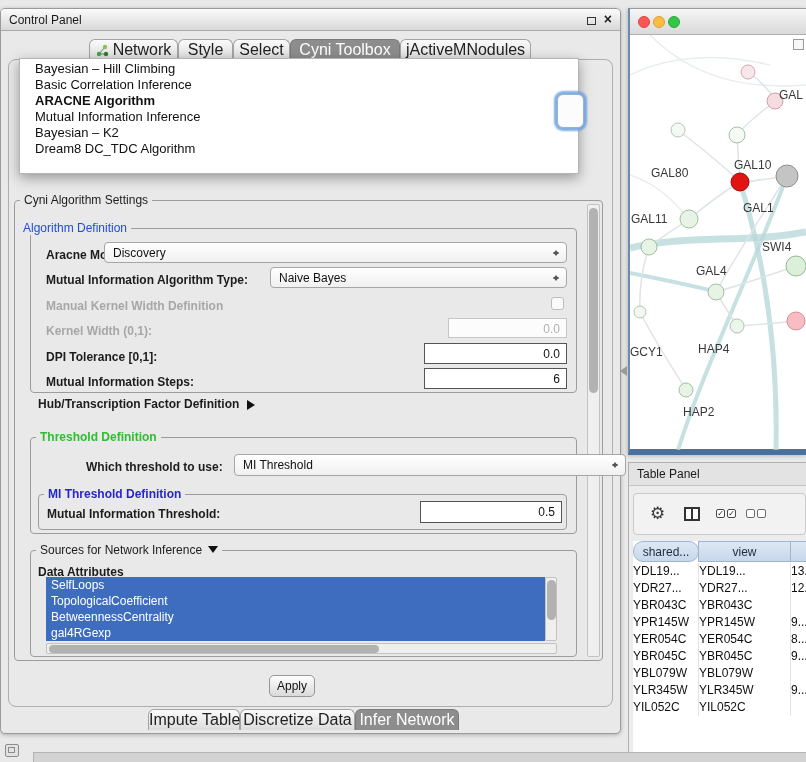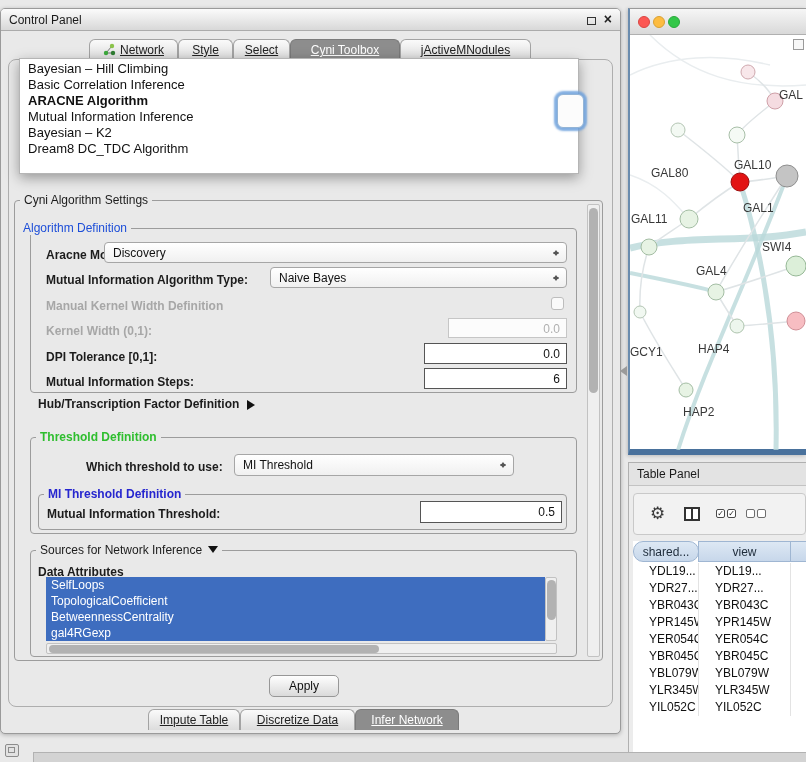--- a/index.html
+++ b/index.html
@@ -16,32 +16,32 @@
         border:1px solid #9a9a9a; border-radius:5px; box-shadow:0 1px 4px rgba(0,0,0,.25); }
   #cp .titlebar { position:absolute; left:0; top:0; width:100%; height:22px;
         background:linear-gradient(#fbfbfb,#d8d8d8); border-bottom:1px solid #ababab; border-radius:4px 4px 0 0; }
   #cp .titlebar .title { position:absolute; left:8px; top:4px; font-size:12px; color:#1a1a1a; }
   .winbtn { position:absolute; top:5px; font-size:12px; color:#222; cursor:default; }
   .winbtn.sq { right:24px; top:8px; width:9px; height:8px; border:1px solid #333; }
   .winbtn.x { right:8px; top:3px; font-weight:bold; font-size:14px; line-height:14px; }
 
   .tab { position:absolute; height:21px; border:1px solid #a3a3a3; border-bottom:none;
          border-radius:6px 6px 0 0; background:linear-gradient(#fafafa,#dcdcdc);
-         font-size:12px; color:#222; text-align:center; line-height:20px; white-space:nowrap;text-decoration:underline; }
+         font-size:16px; color:#222; text-align:center; line-height:20px; white-space:nowrap; }
   .tab.sel { background:#8d8d8d; color:#fff; border-color:#7a7a7a; }
   .tab .ticon { vertical-align:-2px; margin-right:4px; }
 
   #cp-outline { position:absolute; left:7px; top:50px; width:605px; height:648px;
                 border:1px solid #aeaeae; border-radius:8px; }
 
   
   #algo-popup { position:absolute; left:18px; top:49px; width:560px; height:116px; background:#fff;
                 border:1px solid #b5b5b5; box-shadow:0 4px 12px rgba(0,0,0,.35); z-index:50; padding-top:2px; }
   #algo-popup .hint { text-align:center; color:#b3b3b3; font-size:13px; height:16px; line-height:16px; }
-  .menu-item { font-size:13px; line-height:16px; height:16px; padding-left:8px; color:#111; white-space:nowrap; }
+  .menu-item { font-size:13px; line-height:16px; height:16px; padding-left:15px; color:#111; white-space:nowrap; }
   .menu-item.sel { font-weight:bold; }
 
   #focus-btn { position:absolute; left:556px; top:85px; width:27px; height:34px; border-radius:6px;
                background:#fcfcfc; border:1px solid #93b4d6; box-shadow:0 0 2px 3px rgba(108,160,220,.85); z-index:60; }
 
   
   .combo { position:absolute; height:21px; background:linear-gradient(#ffffff,#f0f0f0);
            border:1px solid #a6a6a6; border-radius:4px; font-size:12px; color:#111; }
   .combo .cval { position:absolute; left:8px; top:3px; white-space:nowrap; }
   .stepper { position:absolute; right:4px; top:3px; width:10px; height:14px; }
@@ -102,21 +102,21 @@
   .colicon { position:absolute; width:16px; height:14px; border:2px solid #333; background:#fff; }
   .colicon i { position:absolute; left:5px; top:0; width:2px; height:100%; background:#333; }
   .cb { position:absolute; width:9px; height:9px; border:1px solid #4a4a4a; border-radius:2px;
         font-size:8px; line-height:8px; text-align:center; color:#222; background:#fff; }
   .cb.empty { color:transparent; border-color:#6e6e6e; }
 
   #tp .grid { position:absolute; left:4px; top:78px; width:174px; height:212px; background:#fff; }
   .hcell { position:absolute; top:0; height:21px; background:linear-gradient(#dde8f4,#c7d7ea);
            border:1px solid #9fb6d2; font-size:12px; color:#1d2b3a; text-align:center; line-height:20px; overflow:hidden; }
   .trow { display:flex; height:17px; line-height:17px; font-size:12px; color:#101010; }
-  .tcell { overflow:hidden; white-space:nowrap; padding-left:16px; border-right:1px solid #e3e3e3; }
+  .tcell { overflow:hidden; white-space:nowrap; padding-left:0; border-right:1px solid #e3e3e3; }
   .tcell.c0 { width:66px; } .tcell.c1 { width:92px; } .tcell.c2 { width:16px; border-right:none; }
   #tbody { position:absolute; left:0; top:22px; width:174px; }
 
   
   #splitter-arrow { position:absolute; left:615px; top:366px; width:0; height:0;
                     border:5px solid transparent; border-right:7px solid #9a9a9a; }
   #bottom-strip { position:absolute; left:33px; top:752px; width:773px; height:10px;
                   background:#d3d3d3; border-top:1px solid #b2b2b2; border-left:1px solid #b2b2b2; z-index:80; }
   #tray-icon { position:absolute; left:5px; top:744px; width:14px; height:13px;
                border:1px solid #8c8c8c; background:#e2e2e2; border-radius:2px; }
@@ -215,21 +215,21 @@
     <div class="tfield" style="left:423px; top:359px; width:143px;">
       <span class="fval">6</span>
     </div>
 
     <span class="flabel" style="left:37px; top:388px;"><span>Hub/Transcription Factor Definition</span><span class="arrow-right"></span></span>
 
     <div class="fieldset" style="left:29px; top:428px; width:547px; height:97px;"></div>
     <span class="gtitle" style="left:35px; top:421px; color:#2ebe2e; font-weight:bold;">Threshold Definition</span>
 
     <span class="flabel" style="left:85px; top:451px;">Which threshold to use:</span>
-    <div class="combo" style="left:233px; top:445px; width:280px; height:22px;">
+    <div class="combo" style="left:233px; top:445px; width:392px; height:22px;">
       <span class="cval">MI Threshold</span>
       <span class="stepper">
           <i class="up"></i>
           <i class="dn"></i>
         </span>
     </div>
 
     <div class="fieldset" style="left:37px; top:485px; width:529px; height:36px;"></div>
     <span class="gtitle" style="left:43px; top:478px; color:#2626cf; font-weight:bold;">MI Threshold Definition</span>
 
@@ -248,21 +248,21 @@
         <div class="attr-row">BetweennessCentrality</div>
         <div class="attr-row">gal4RGexp</div>
       </div>
     <div class="sb-track-v" style="left:544px; top:568px; width:12px; height:64px;">
       <div class="sb-thumb-v" style="top:2px; height:40px;"></div>
     </div>
     <div class="sb-track-h" style="left:45px; top:634px; width:511px; height:11px;">
       <div class="sb-thumb-h" style="left:2px; width:330px;"></div>
     </div>
 
-    <div class="btn" style="left:268px; top:666px; width:70px;">Apply</div>
+    <div class="btn" style="left:268px; top:666px; width:46px;">Apply</div>
 
     <div class="tab" style="left:147px; top:700px; width:92px;">
       <span>Impute Table</span>
     </div>
     <div class="tab" style="left:239px; top:700px; width:115px;">
       <span>Discretize Data</span>
     </div>
     <div class="tab sel" style="left:354px; top:700px; width:104px;">
       <span>Infer Network</span>
     </div>

